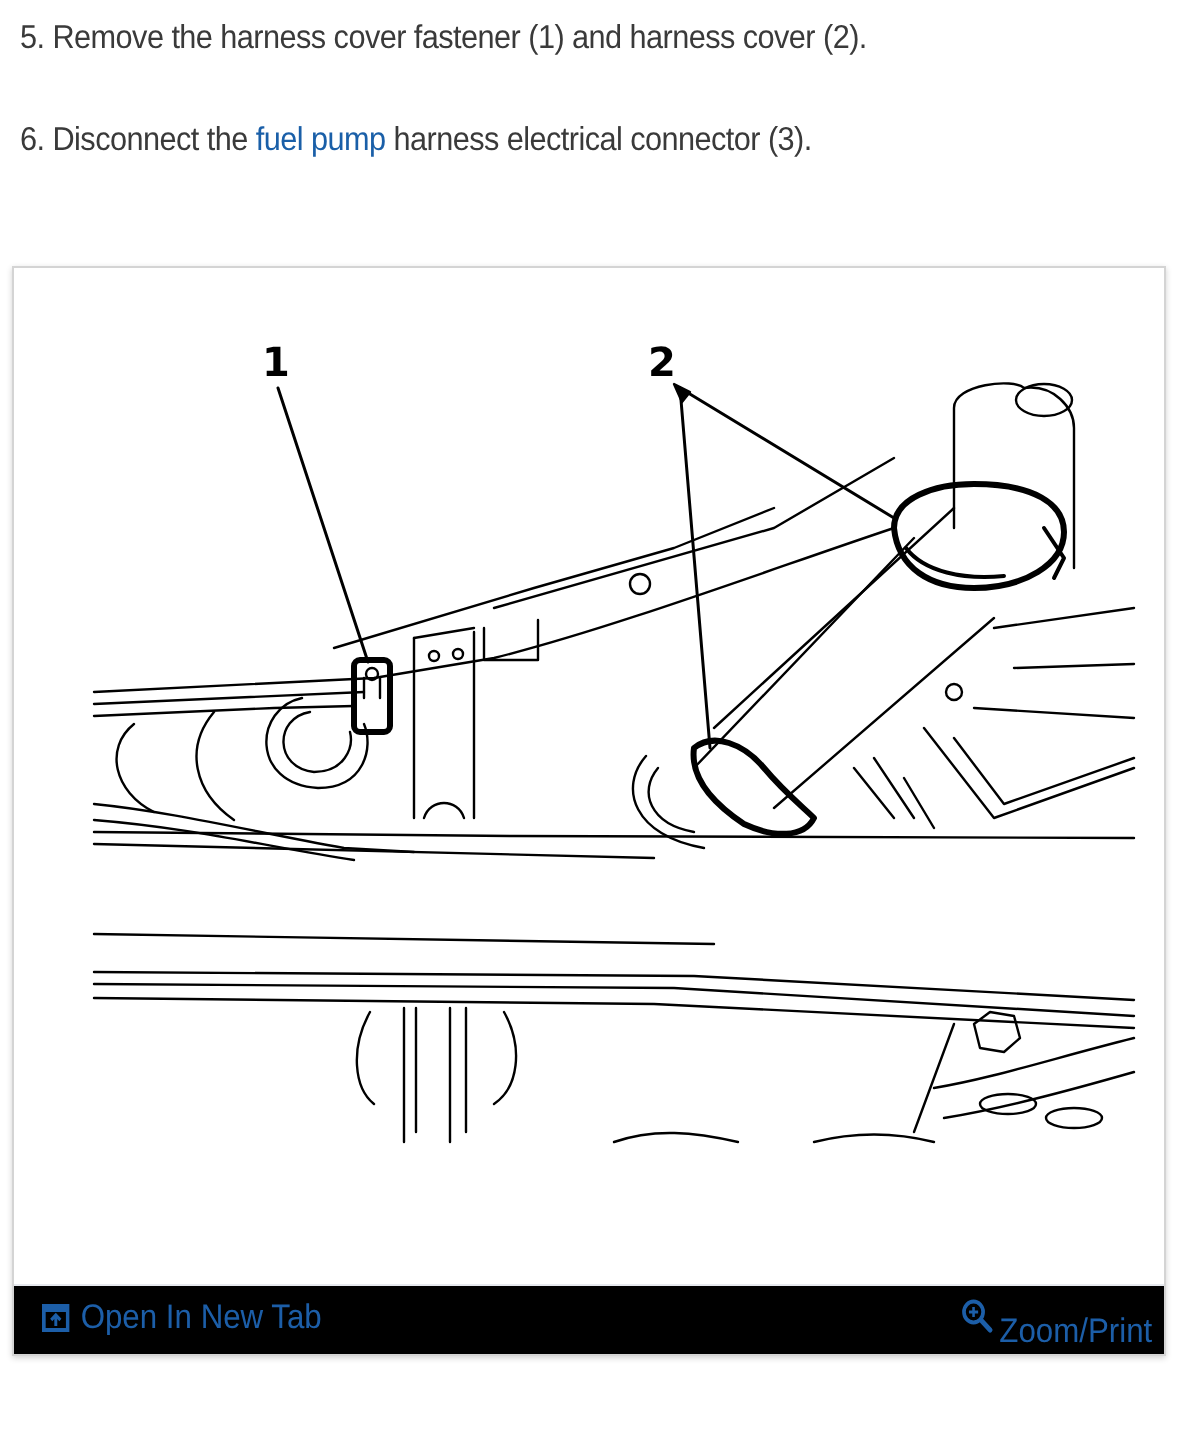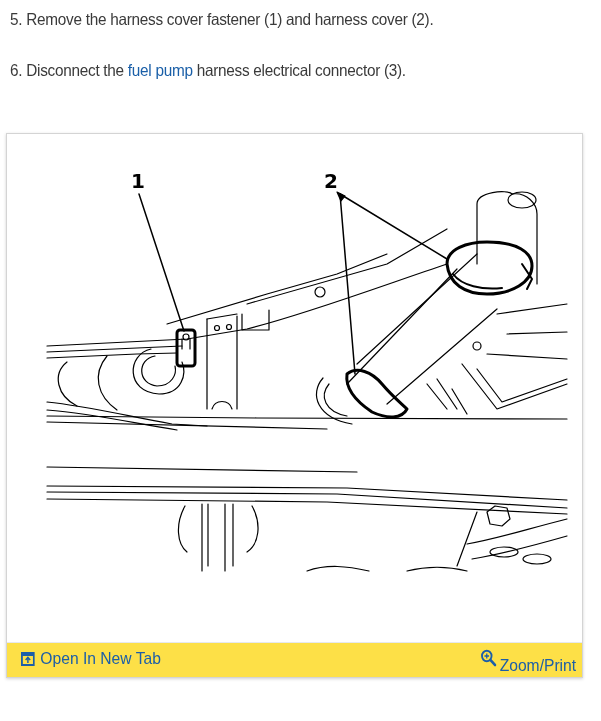--- a/index.html
+++ b/index.html
@@ -23,21 +23,21 @@
       width:575px; height:543px;
       border:1px solid #d4d4d4;
       box-shadow: 0 1px 3px rgba(0,0,0,0.18);
       background:#ffffff;
     }
     .figure-image {
       position:absolute; left:0; top:0; width:575px; height:509px;
     }
     .figure-footer {
       position:absolute; left:0; bottom:0; width:575px; height:34px;
-      background:#fde047; border-top:1px solid #e6e9ee;
+      background:#000000; border-top:1px solid #e6e9ee;
     }
     .footer-link {
       position:absolute; top:6px; font-size:17px; color:#1c5ea8;
       cursor:pointer; white-space:nowrap;
       transform: scaleX(0.92);
     }
     #open-tab { left:14px; transform-origin:left center; }
     #zoom-print { right:6px; transform-origin:right center; }
     .footer-link svg { vertical-align:-2px; margin-right:6px; }
   </style>

